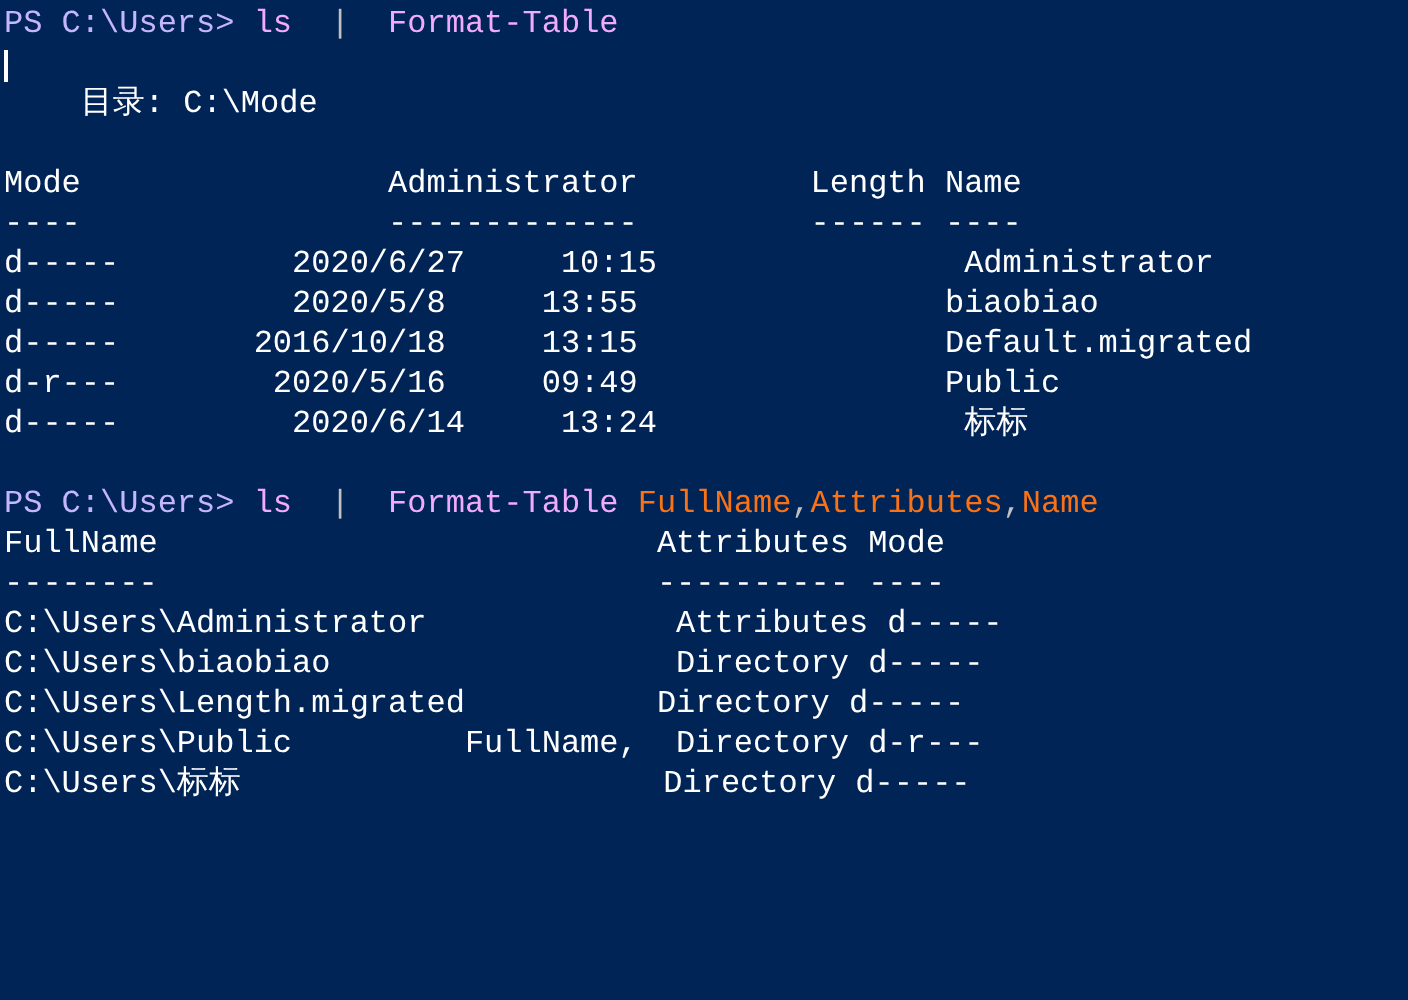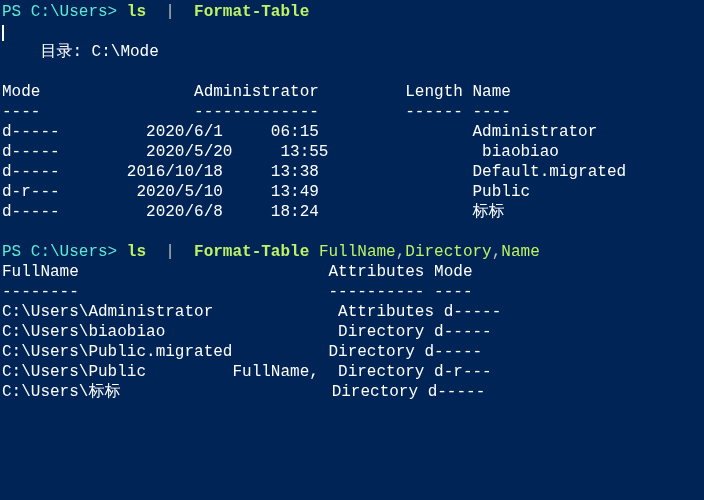--- a/index.html
+++ b/index.html
@@ -15,59 +15,58 @@
       color: #ffffff;
       width: 704px;
       height: 500px;
       overflow: hidden;
       padding: 2px;
     }
     .line {
       white-space: pre;
     }
     .prompt {
-      color: #5eead4;
+      color: #c4b5fd;
     }
     .cmd-yellow {
-      color: #bef264;
-      font-weight: bold;
+      color: #f0abfc;
     }
     .cmd-gray {
       color: #c0c0c0;
     }
     .cmd-cyan {
-      color: #bef264;
+      color: #f97316;
     }
     .cursor {
       display: inline-block;
       width: 2px;
       height: 16px;
       background: #ffffff;
       vertical-align: text-bottom;
     }
   </style>
 </head>
 <body>
 
 <div class="line"><span class="prompt">PS C:\Users&gt;</span> <span class="cmd-yellow">ls</span>  <span class="cmd-gray">|</span>  <span class="cmd-yellow">Format-Table</span></div>
 <div class="line"><span class="cursor"></span></div>
 <div class="line"></div>
 <div class="line">    目录: C:\Mode</div>
 <div class="line"></div>
 <div class="line"> </div>
 <div class="line">Mode                Administrator         Length Name</div>
 <div class="line">----                -------------         ------ ----</div>
-<div class="line">d-----         2020/6/1     06:15                Administrator</div>
-<div class="line">d-----         2020/5/20     13:55                biaobiao</div>
-<div class="line">d-----       2016/10/18     13:38                Default.migrated</div>
-<div class="line">d-r---        2020/5/10     13:49                Public</div>
-<div class="line">d-----         2020/6/8     18:24                标标</div>
+<div class="line">d-----         2020/6/27     10:15                Administrator</div>
+<div class="line">d-----         2020/5/8     13:55                biaobiao</div>
+<div class="line">d-----       2016/10/18     13:15                Default.migrated</div>
+<div class="line">d-r---        2020/5/16     09:49                Public</div>
+<div class="line">d-----         2020/6/14     13:24                标标</div>
 <div class="line"></div>
 <div class="line"> </div>
-<div class="line"><span class="prompt">PS C:\Users&gt;</span> <span class="cmd-yellow">ls</span>  <span class="cmd-gray">|</span>  <span class="cmd-yellow">Format-Table</span> <span class="cmd-cyan">FullName</span><span class="cmd-gray">,</span><span class="cmd-cyan">Directory</span><span class="cmd-gray">,</span><span class="cmd-cyan">Name</span></div>
+<div class="line"><span class="prompt">PS C:\Users&gt;</span> <span class="cmd-yellow">ls</span>  <span class="cmd-gray">|</span>  <span class="cmd-yellow">Format-Table</span> <span class="cmd-cyan">FullName</span><span class="cmd-gray">,</span><span class="cmd-cyan">Attributes</span><span class="cmd-gray">,</span><span class="cmd-cyan">Name</span></div>
 <div class="line"></div>
 <div class="line">FullName                          Attributes Mode</div>
 <div class="line">--------                          ---------- ----</div>
 <div class="line">C:\Users\Administrator             Attributes d-----</div>
 <div class="line">C:\Users\biaobiao                  Directory d-----</div>
-<div class="line">C:\Users\Public.migrated          Directory d-----</div>
+<div class="line">C:\Users\Length.migrated          Directory d-----</div>
 <div class="line">C:\Users\Public         FullName,  Directory d-r---</div>
 <div class="line">C:\Users\标标                      Directory d-----</div>
 
 </body></html>

